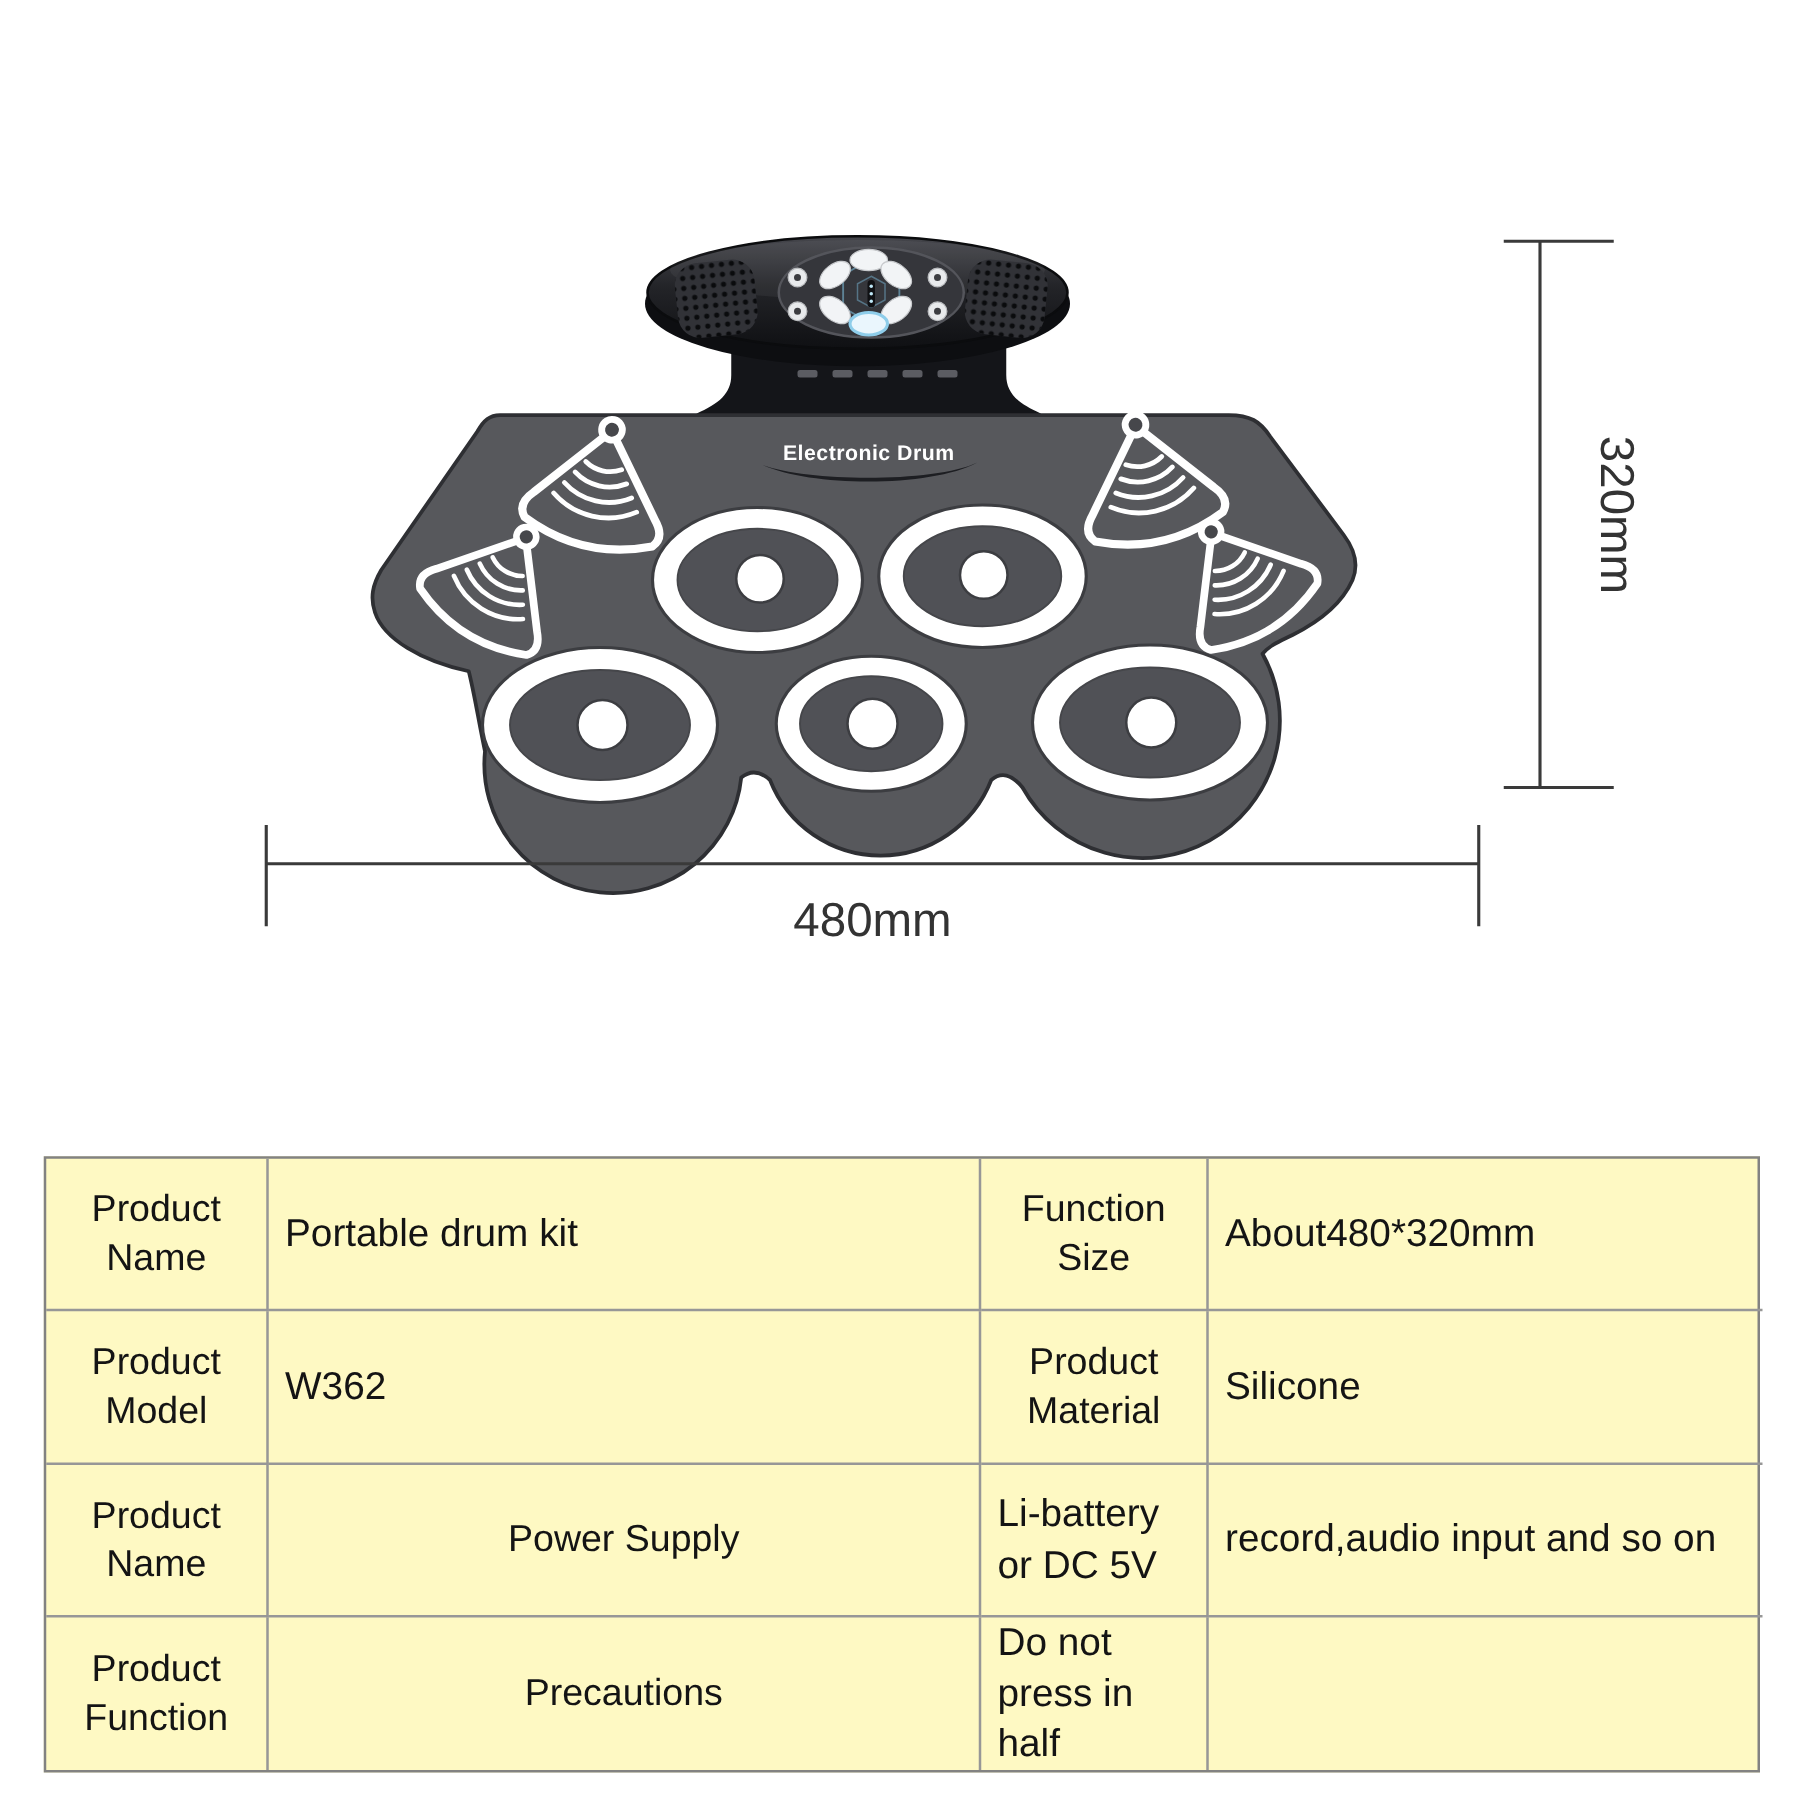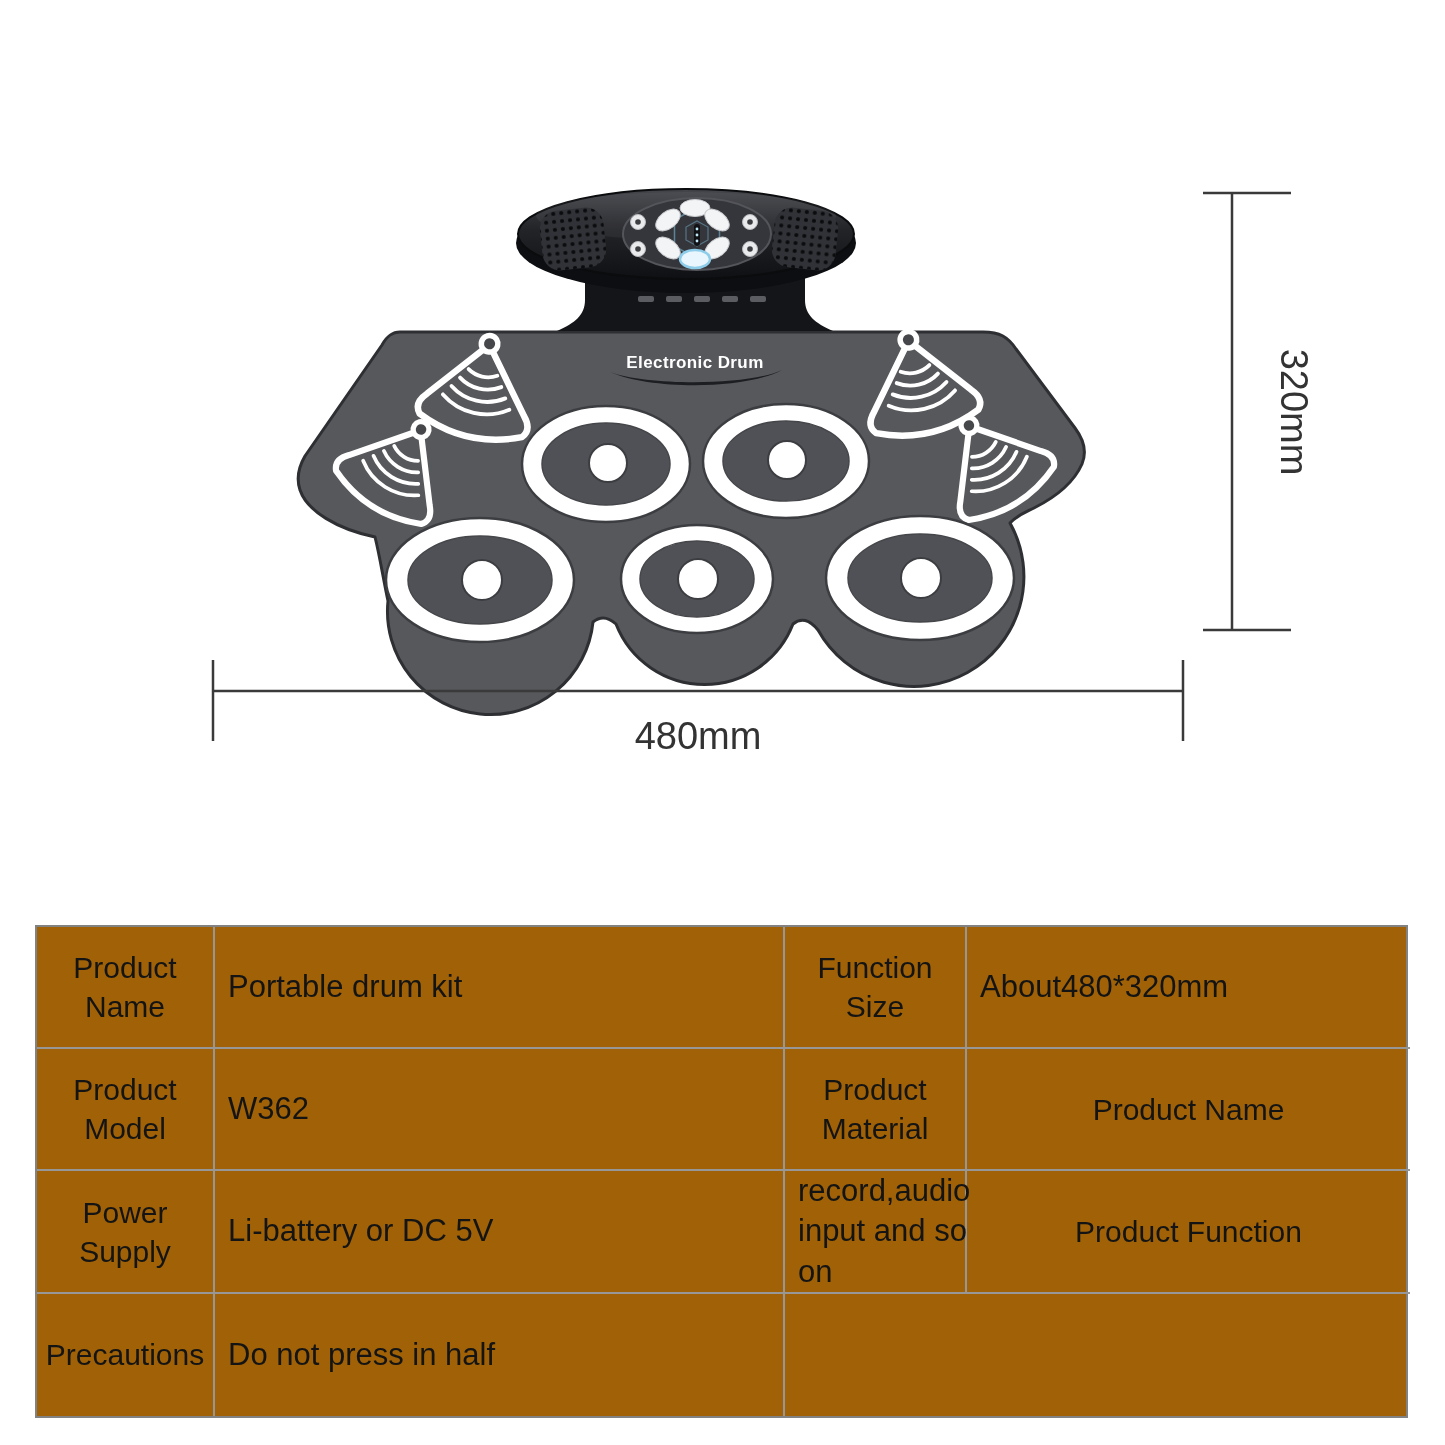--- a/index.html
+++ b/index.html
@@ -12,21 +12,21 @@
   .dim-text{font-size:38px;fill:#333333;}
   .device-label{font-size:17px;font-weight:bold;fill:#ffffff;letter-spacing:.4px;}
   
   .spec{
     position:absolute;left:35px;top:925px;width:1373px;height:493px;
     display:grid;
     grid-template-columns:178px 570px 182px 443px;
     grid-template-rows:repeat(4,1fr);
     border:2px solid #828282;
     box-sizing:border-box;
-    background:#a16207;
+    background:#fef9c3;
   }
   .cell{
     border-right:2px solid #979797;
     border-bottom:2px solid #979797;
     display:flex;align-items:center;
     color:#141414;
     box-sizing:border-box;
     line-height:1.3;
   }
   .cell:nth-child(4n){border-right:none;}
@@ -179,20 +179,21 @@
 <div class="spec">
 
   <div class="cell c-label">Product Name</div>
   <div class="cell c-value">Portable drum kit</div>
   <div class="cell c-label">Function Size</div>
   <div class="cell c-value">About480*320mm</div>
 
   <div class="cell c-label">Product Model</div>
   <div class="cell c-value">W362</div>
   <div class="cell c-label">Product Material</div>
+  <div class="cell c-value">Silicone</div>
 
   <div class="cell c-label">Product Name</div>
   <div class="cell c-label">Power Supply</div>
   <div class="cell c-value">Li-battery or DC 5V</div>
 
   <div class="cell c-value">record,audio input and so on</div>
   <div class="cell c-label">Product Function</div>
   <div class="cell c-label">Precautions</div>
   <div class="cell c-value">Do not press in half</div>
 </div>

